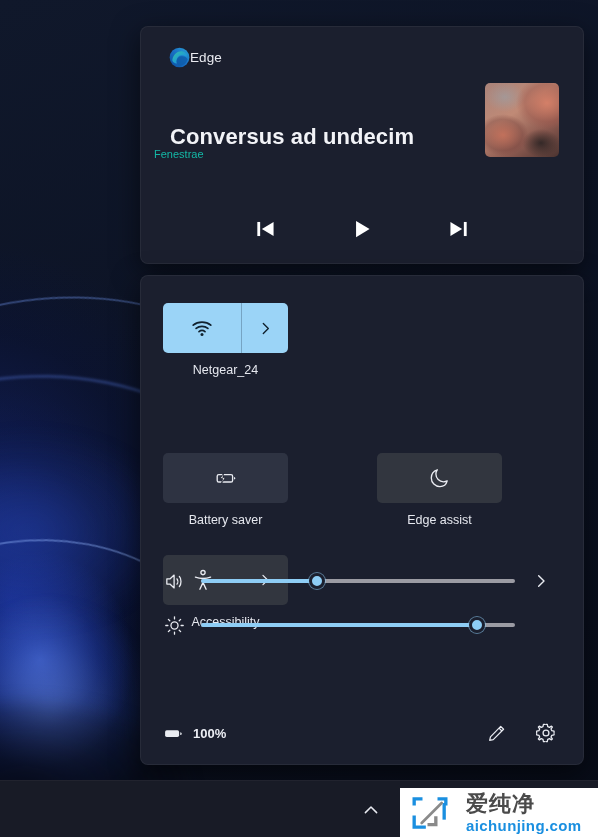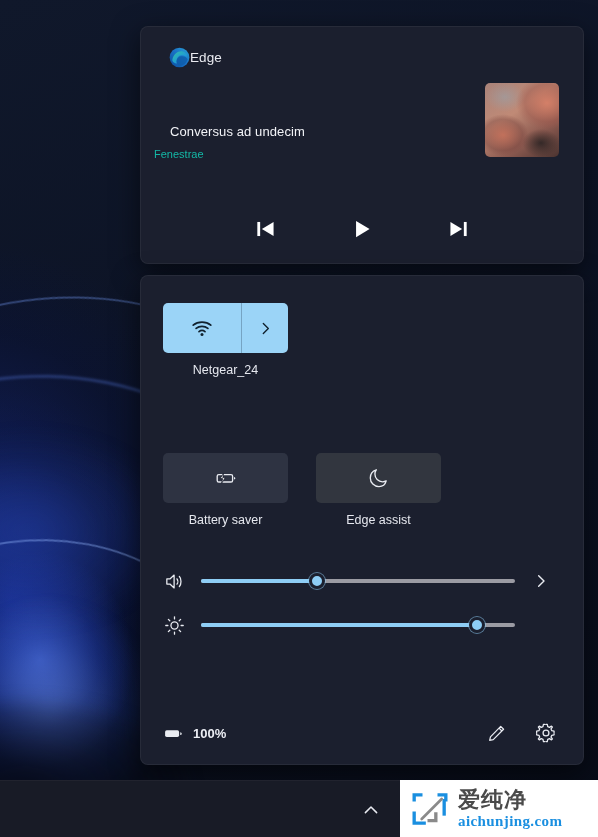--- a/index.html
+++ b/index.html
@@ -85,21 +85,21 @@
   #media-app-row {
     position:absolute; left:28px; top:20px;
     display:flex; align-items:center; 
   }
   #edge-icon { width:21px; height:21px; flex:0 0 auto; }
   #media-app-name {
     font-size:13.5px; color:#e9eaf0; letter-spacing:0.1px;
   }
   #media-title {
     position:absolute; left:29px; top:97px;
-    font-size:13px; font-weight:normal; color:#f2f3f7;
+    font-size:22px; font-weight:bold; color:#f2f3f7;
     letter-spacing:0.1px;
   }
   #media-artist {
     position:absolute; left:13px; top:121px;
     font-size:11px; color:#14b8a6;
   }
   #album-art {
     position:absolute; right:24px; top:56px;
     width:74px; height:74px; border-radius:5px;
     overflow:hidden;
@@ -128,21 +128,21 @@
     background:#1b1f2e;
     border:1px solid rgba(255,255,255,0.055);
     border-radius:8px;
     box-shadow:0 8px 28px rgba(0,0,0,0.55);
   }
 
   #tile-grid {
     position:absolute; left:22px; top:27px;
     width:400px;
     display:grid;
-    grid-template-columns:repeat(5, 1fr);
+    grid-template-columns:repeat(2, 1fr);
     column-gap:12px;
     row-gap:0;
     gap:28px;
   }
   .tile-cell { width:125px; }
   .tile {
     height:50px;
     border-radius:5px;
     display:flex;
     align-items:stretch;
@@ -248,25 +248,24 @@
   }
   #taskbar-chevron {
     position:absolute; left:356px; top:14px;
     width:30px; height:30px;
     display:flex; align-items:center; justify-content:center;
     cursor:pointer;
   }
 
   
   #watermark {
-    position:absolute; left:400px; bottom:0; width:198px; height:57px;
+    position:absolute; left:400px; bottom:0; width:198px; height:49px;
     background:#ffffff;
-    display:flex; align-items:center; gap:8px;
+    display:flex; align-items:center; gap:16px;
     padding-left:10px;
-    font-family:Liberation Serif, serif;
   }
   #wm-logo { width:40px; height:40px; flex:0 0 auto; }
   #wm-text-wrap { display:flex; flex-direction:column; line-height:1; }
   #wm-cn {
     font-size:22px; font-weight:bold; color:#4a4a4a;
     letter-spacing:1px;
   }
   #wm-en {
     margin-top:3px;
     font-size:15px; font-weight:bold;
@@ -380,20 +379,37 @@
       <div class="tile off">
         <div class="tile-main">
           <svg width="24" height="24" viewBox="0 0 24 24">
             <path d="M19.2 14.9 C18.1 15.5 16.9 15.8 15.6 15.8 C11.3 15.8 7.9 12.4 7.9 8.1 C7.9 6.5 8.4 5 9.3 3.8 C5.8 4.9 3.3 8.1 3.3 11.9 C3.3 16.7 7.2 20.6 12 20.6 C15.4 20.6 18.3 18.3 19.2 14.9 Z" fill="none" stroke="#e9ebf1" stroke-width="1.35" stroke-linejoin="round"></path>
           </svg>
         </div>
       </div>
       <div class="tile-label">Edge assist</div>
     </div>
 
+    <div class="tile-cell">
+      <div class="tile off">
+        <div class="tile-main">
+          <svg width="24" height="24" viewBox="0 0 24 24">
+            <circle cx="12" cy="4.6" r="2.1" fill="none" stroke="#e9ebf1" stroke-width="1.35"></circle>
+            <path d="M4.4 9.1 C7 10.1 9.4 10.5 12 10.5 C14.6 10.5 17 10.1 19.6 9.1" fill="none" stroke="#e9ebf1" stroke-width="1.35" stroke-linecap="round"></path>
+            <path d="M12 10.5 L12 14.4 M12 14.4 L8.9 21.2 M12 14.4 L15.1 21.2" fill="none" stroke="#e9ebf1" stroke-width="1.35" stroke-linecap="round"></path>
+          </svg>
+        </div>
+        <div class="tile-chevron">
+          <svg width="14" height="14" viewBox="0 0 24 24">
+            <path d="M8.5 4 L16.5 12 L8.5 20" fill="none" stroke="#e9ebf1" stroke-width="2.1" stroke-linecap="round" stroke-linejoin="round"></path>
+          </svg>
+        </div>
+      </div>
+      <div class="tile-label">Accessibility</div>
+    </div>
   </div>
 
   <div id="slider-area">
 
     <div class="slider-row" id="volume-row">
       <div class="slider-icon">
         <svg width="23" height="23" viewBox="0 0 24 24">
           <path d="M4 9.3 L7.2 9.3 L11.6 5.3 L11.6 18.7 L7.2 14.7 L4 14.7 Z" fill="none" stroke="#e9ebf1" stroke-width="1.35" stroke-linejoin="round"></path>
           <path d="M14.6 9.2 C15.7 10.6 15.7 13.4 14.6 14.8" fill="none" stroke="#e9ebf1" stroke-width="1.35" stroke-linecap="round"></path>
           <path d="M17.1 6.8 C19.3 9 19.3 15 17.1 17.2" fill="none" stroke="#e9ebf1" stroke-width="1.35" stroke-linecap="round"></path>

